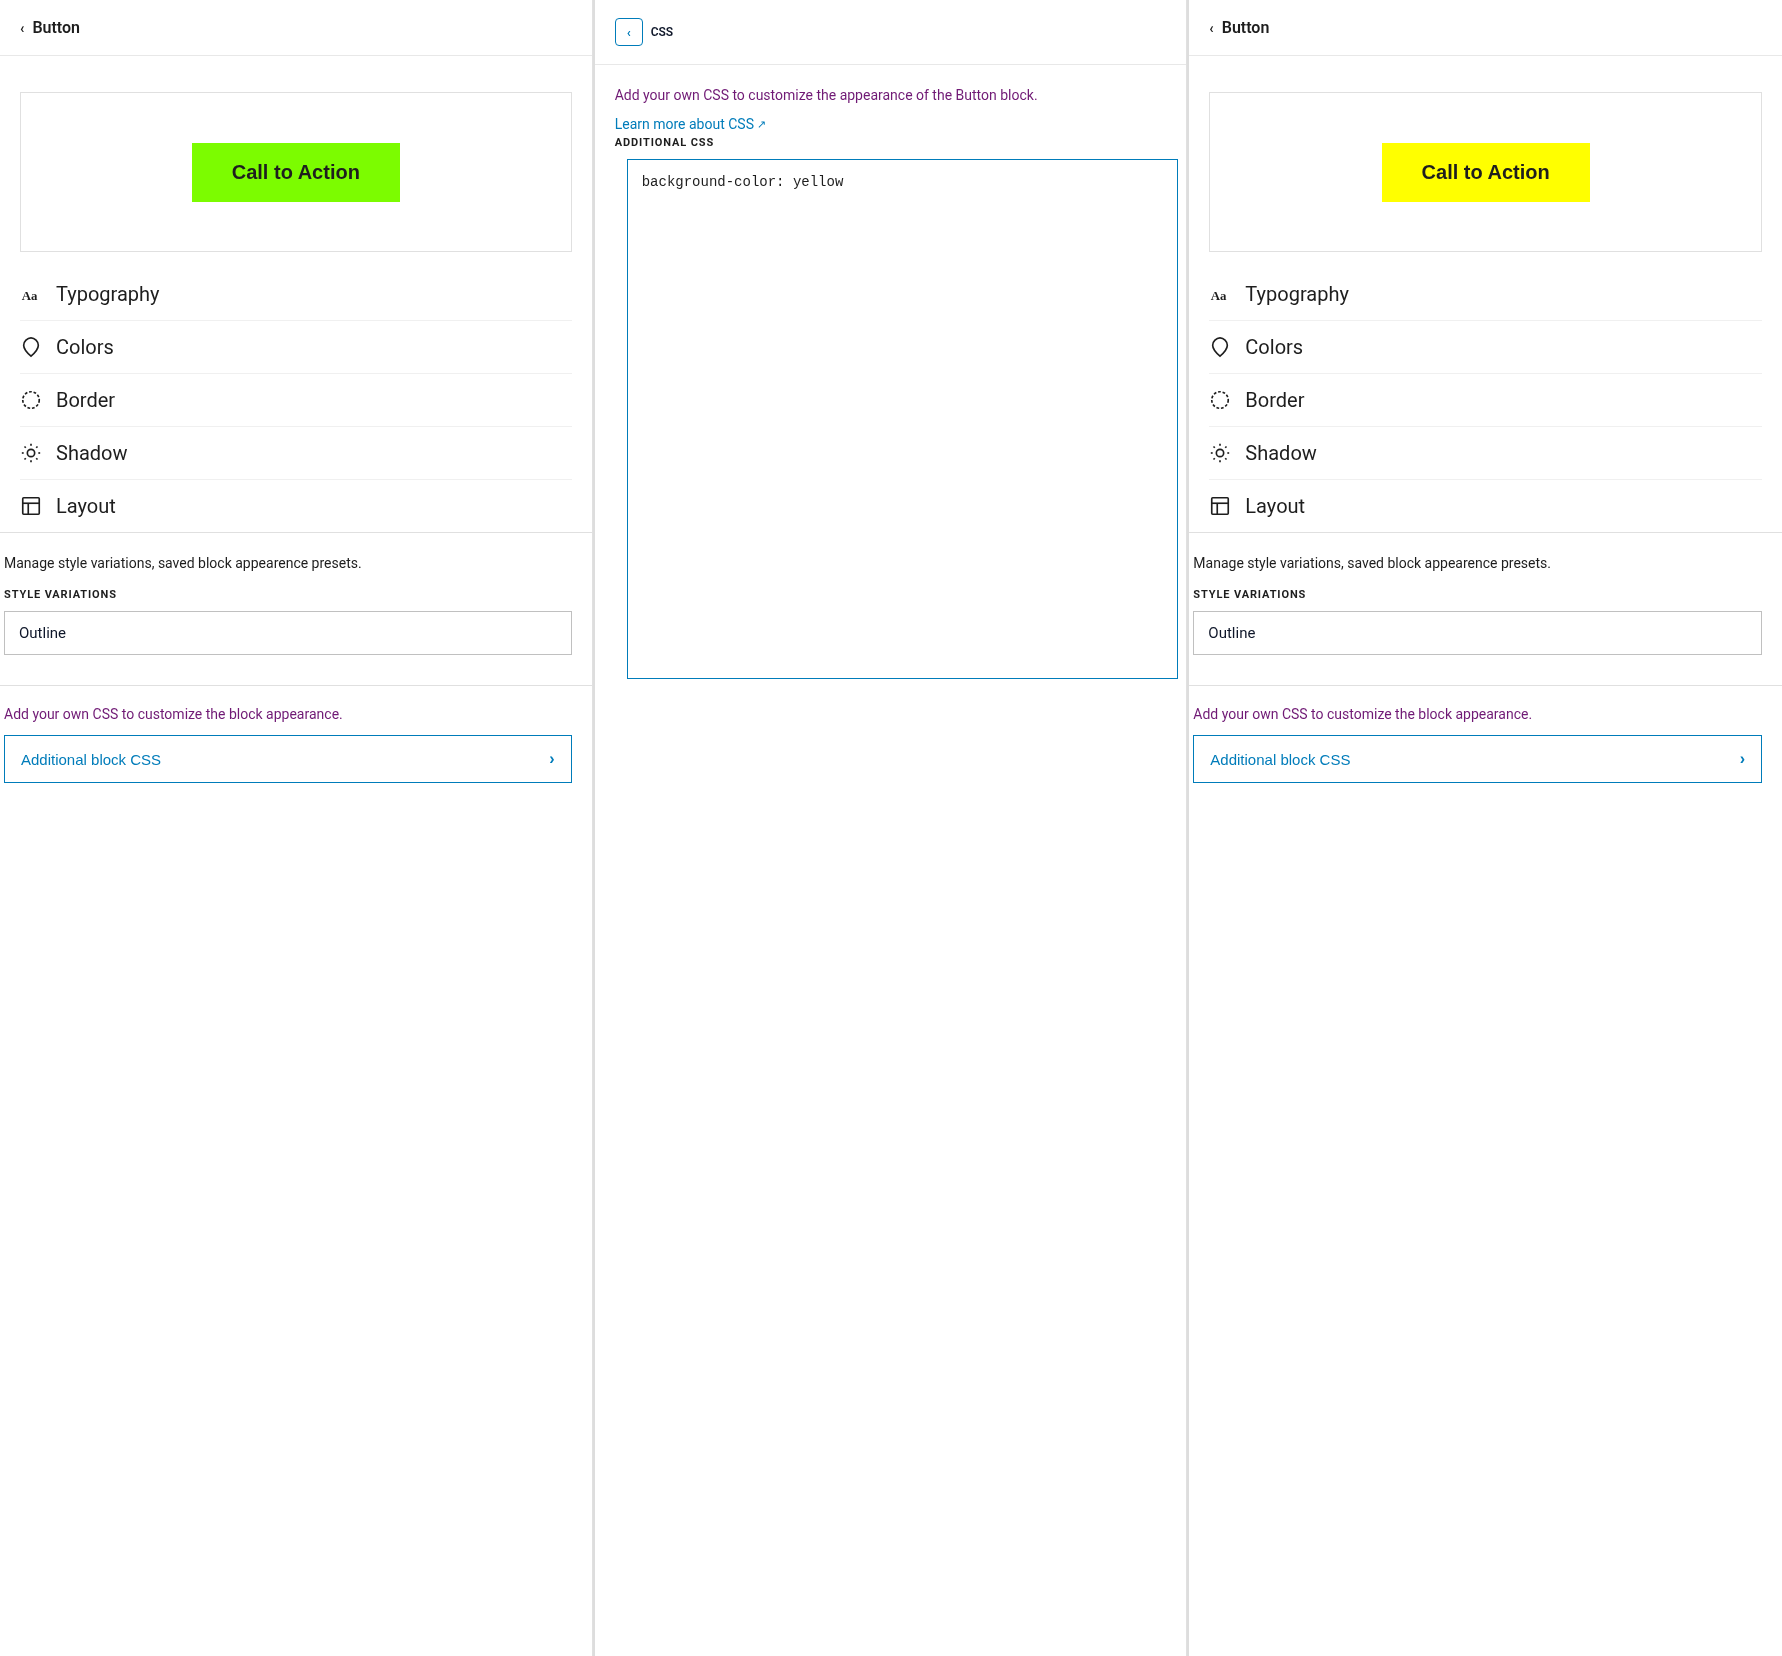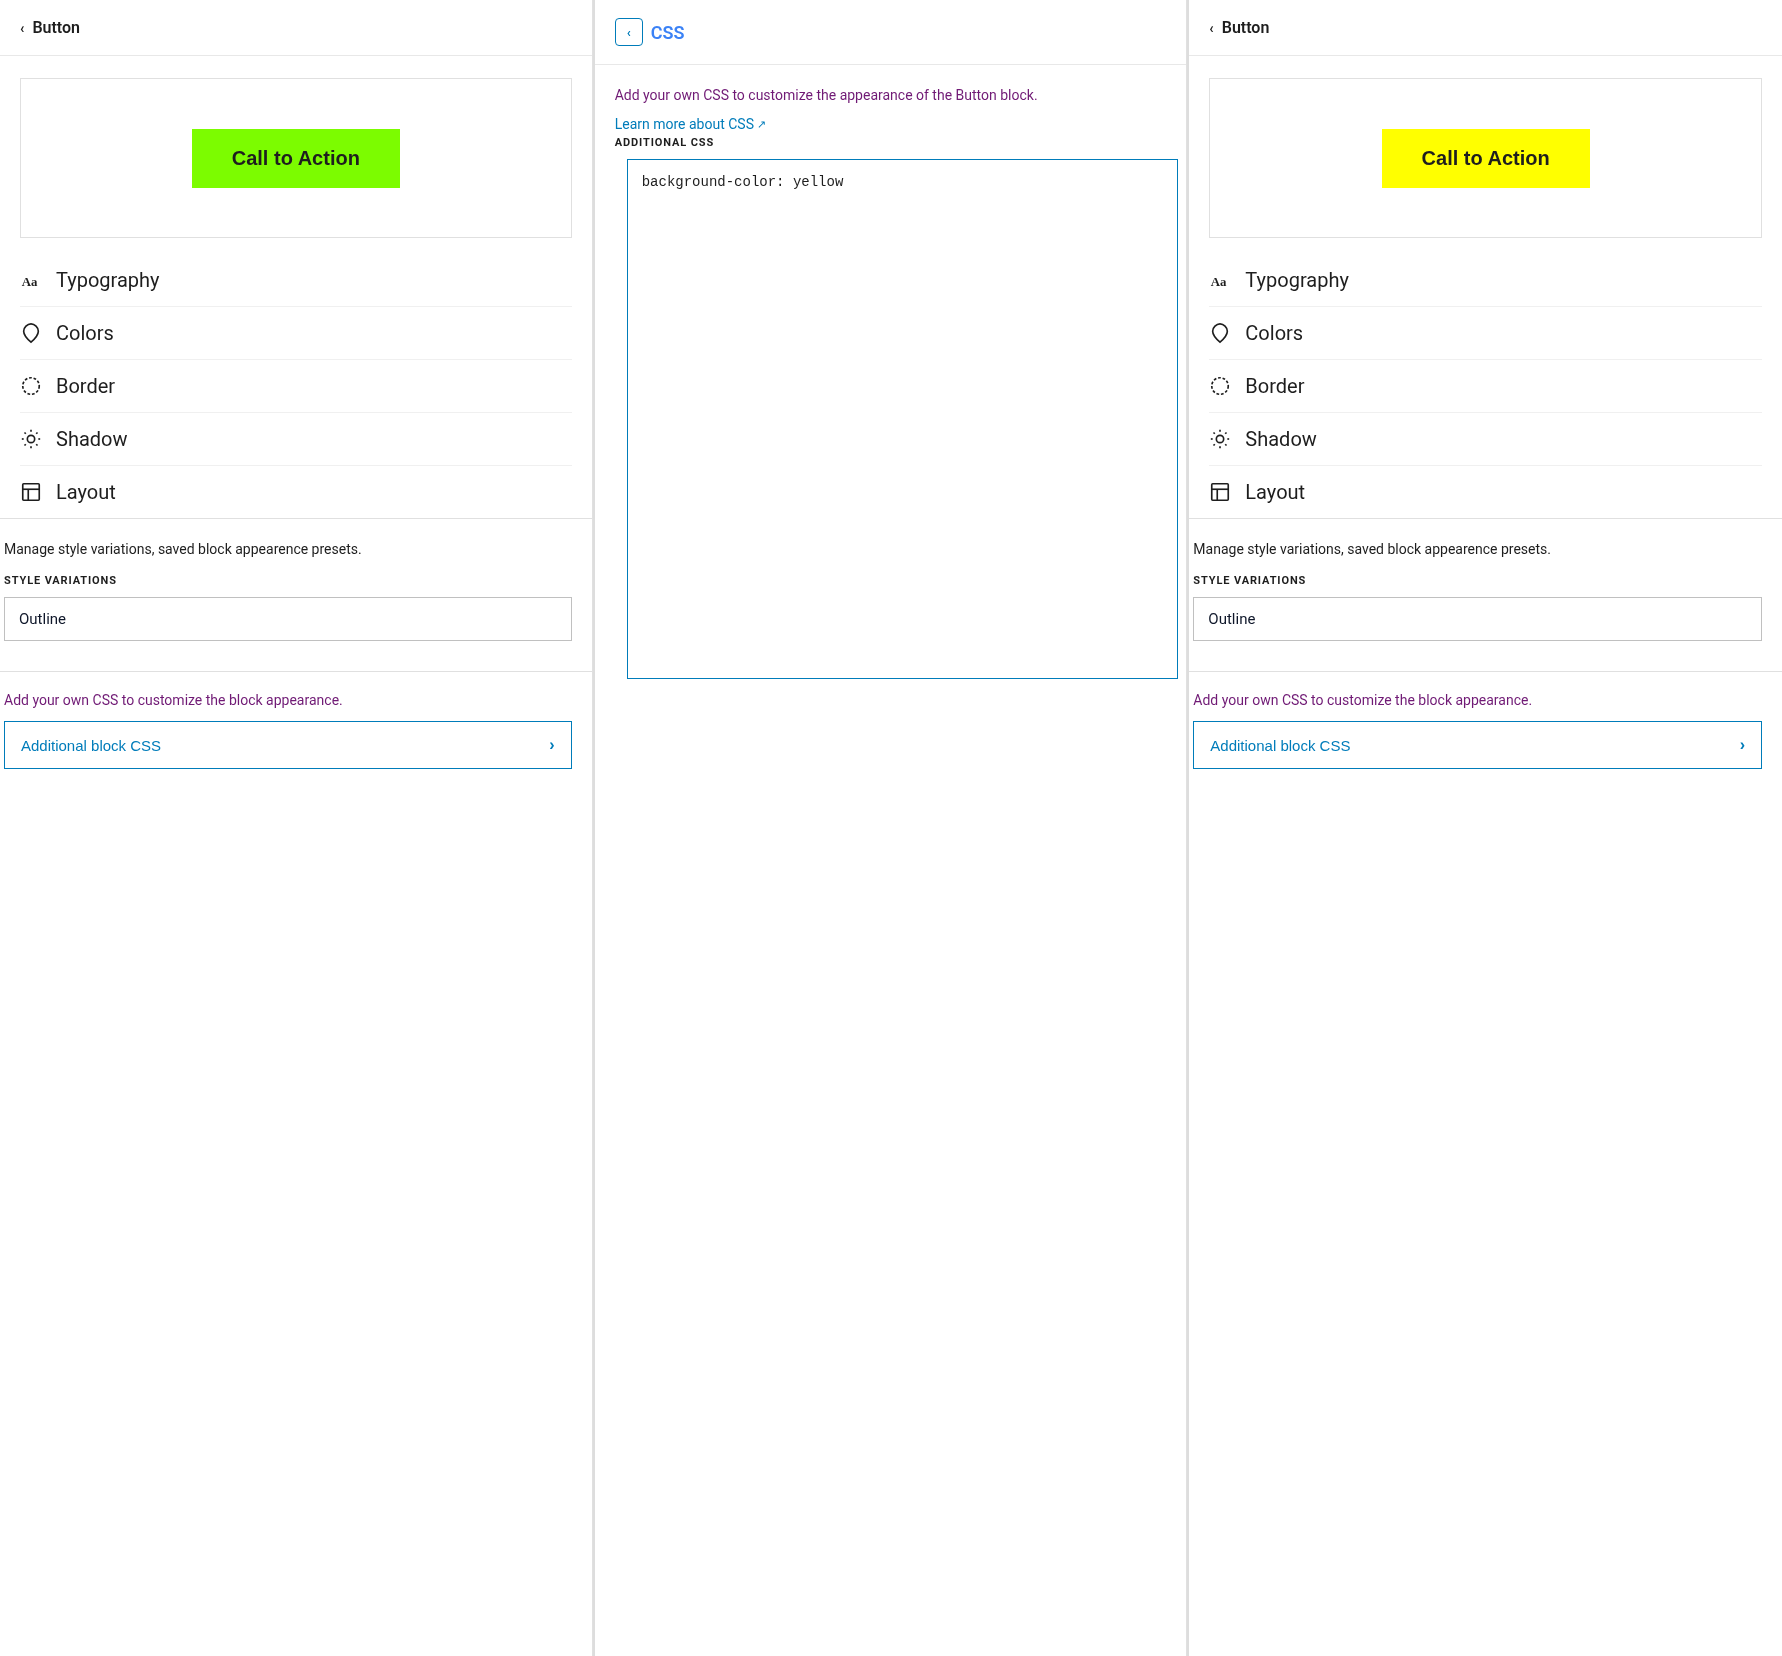--- a/index.html
+++ b/index.html
@@ -81,30 +81,30 @@
       height: 28px;
       display: flex;
       align-items: center;
       justify-content: center;
       cursor: pointer;
       color: #007cba;
       font-size: 13px;
       font-weight: bold;
     }
     .css-title {
-      font-size: 18px;
+      font-size: 12px;
       font-weight: 600;
-      color: #3b82f6;
+      color: #0f172a;
       text-align: center;
     }
 
     
     .preview-area {
       border: 1px solid #e0e0e0;
-      margin: 22px 20px 0 20px;
+      margin: 36px 20px 0 20px;
       padding: 30px 20px;
       display: flex;
       align-items: center;
       justify-content: center;
       min-height: 160px;
     }
     .btn-green {
       background: #7cfc00;
       color: #1e1e1e;
       border: none;

